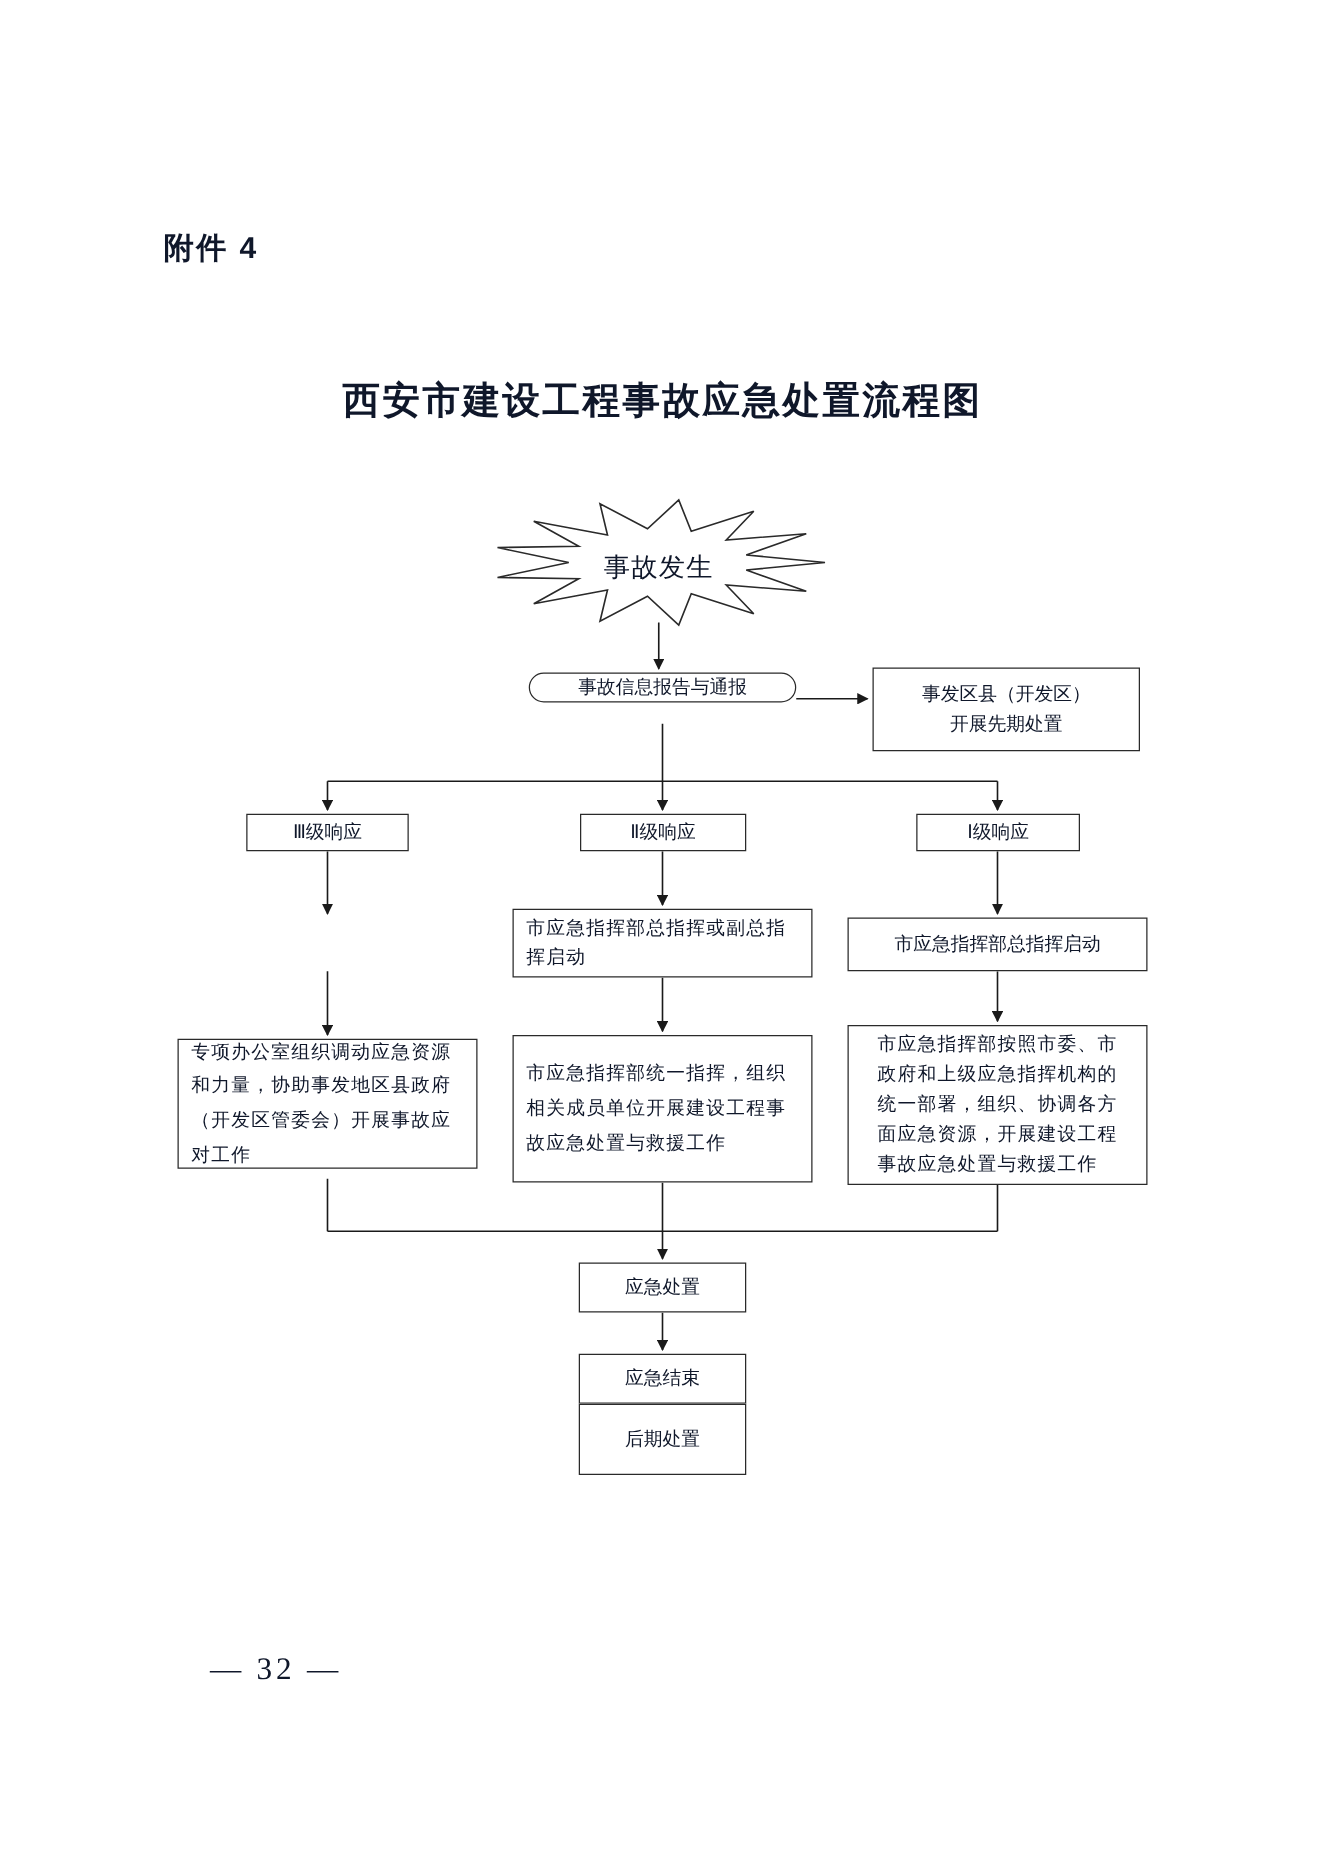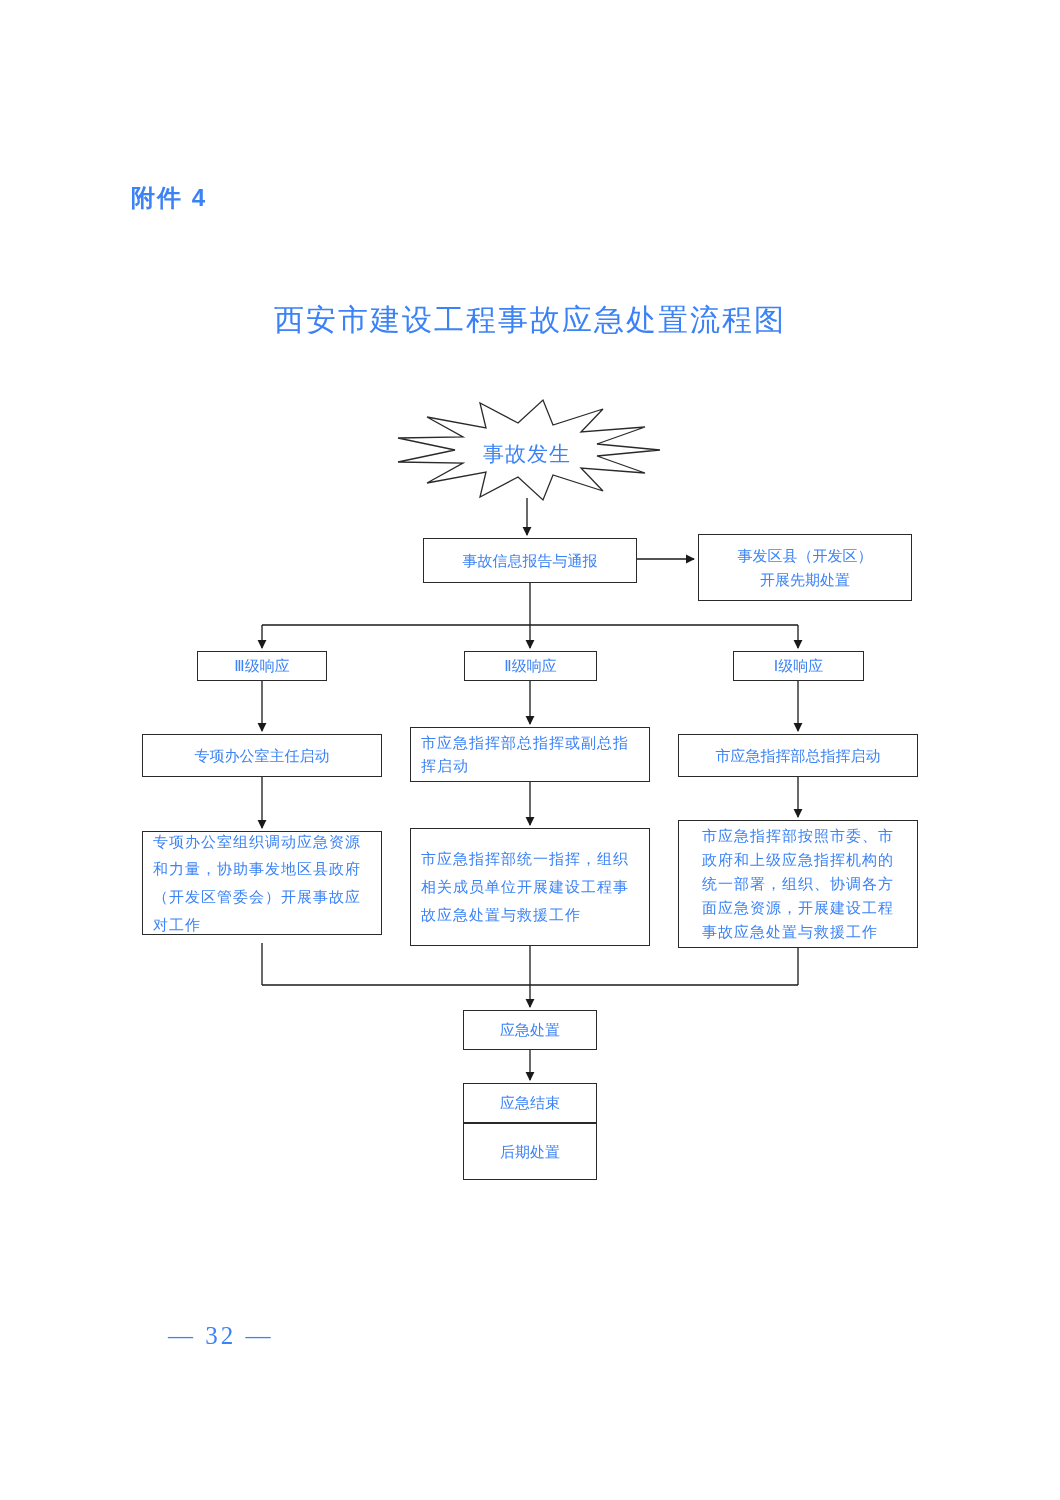--- a/index.html
+++ b/index.html
@@ -6,39 +6,39 @@
     margin: 0;
     padding: 0;
     background: #ffffff;
   }
   .page {
     position: relative;
     width: 1060px;
     height: 1500px;
     background: #ffffff;
     font-family: "Liberation Sans", sans-serif;
-    color: #3b82f6;
+    color: #0f172a;
     overflow: hidden;
   }
   .attachment-label {
     position: absolute;
     left: 131px;
     top: 182px;
     font-size: 24px;
     font-weight: bold;
     letter-spacing: 2px;
   }
   .doc-title {
     position: absolute;
     left: 0;
     top: 300px;
     width: 100%;
     text-align: center;
     font-size: 30px;
-    font-weight: normal;
+    font-weight: bold;
     letter-spacing: 2px;
   }
   .connectors {
     position: absolute;
     left: 0;
     top: 0;
     z-index: 1;
   }
   .node {
     position: absolute;
@@ -125,29 +125,28 @@
       <line x1="262" y1="985" x2="798" y2="985"></line>
       <line x1="530" y1="946" x2="530" y2="1007" marker-end="url(#arrow)"></line>
 
       <line x1="530" y1="1050" x2="530" y2="1080" marker-end="url(#arrow)"></line>
       <line x1="530" y1="1123" x2="530" y2="1155" marker-end="url(#arrow)"></line>
     </g>
   </svg>
 
   <div class="start-label">事故发生</div>
 
-  <div class="node" style="left:423px; top:538px; width:214px; height:45px;">事故信息报告与通报</div>
+  <div class="node" style="left:423px; top:538px; width:214px; height:24px;border-radius:12px;">事故信息报告与通报</div>
 
   <div class="node wrap-center" style="left:698px; top:534px; width:214px; height:67px;">事发区县（开发区）开展先期处置</div>
 
   <div class="node" style="left:197px; top:651px; width:130px; height:30px;">Ⅲ级响应</div>
   <div class="node" style="left:464px; top:651px; width:133px; height:30px;">Ⅱ级响应</div>
   <div class="node" style="left:733px; top:651px; width:131px; height:30px;">Ⅰ级响应</div>
 
-  <div class="node" style="left:142px; top:734px; width:240px; height:43px;">专项办公室主任启动</div>
   <div class="node big" style="left:410px; top:727px; width:240px; height:55px; line-height:1.5;">市应急指挥部总指挥或副总指挥启动</div>
   <div class="node" style="left:678px; top:734px; width:240px; height:43px;">市应急指挥部总指挥启动</div>
 
   <div class="node big" style="left:142px; top:831px; width:240px; height:104px;">专项办公室组织调动应急资源和力量，协助事发地区县政府（开发区管委会）开展事故应对工作</div>
   <div class="node big" style="left:410px; top:828px; width:240px; height:118px;">市应急指挥部统一指挥，组织相关成员单位开展建设工程事故应急处置与救援工作</div>
   <div class="node big" style="left:678px; top:820px; width:240px; height:128px; line-height:1.6;padding-left:23px;">市应急指挥部按照市委、市政府和上级应急指挥机构的统一部署，组织、协调各方面应急资源，开展建设工程事故应急处置与救援工作</div>
 
   <div class="node" style="left:463px; top:1010px; width:134px; height:40px;">应急处置</div>
   <div class="node" style="left:463px; top:1083px; width:134px; height:40px;">应急结束</div>
   <div class="node" style="left:463px; top:1123px; width:134px; height:57px;">后期处置</div>

